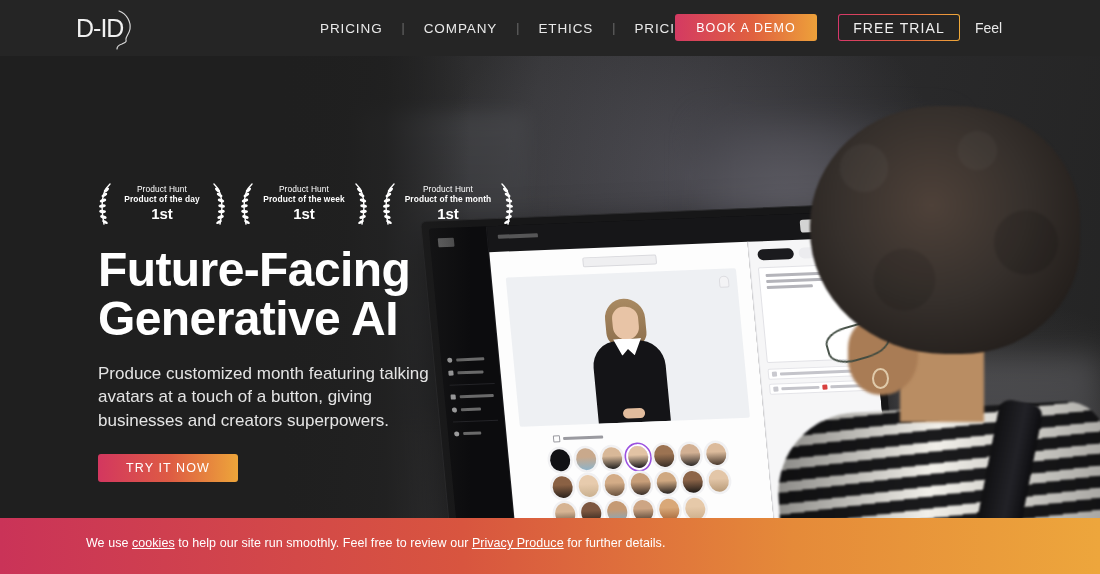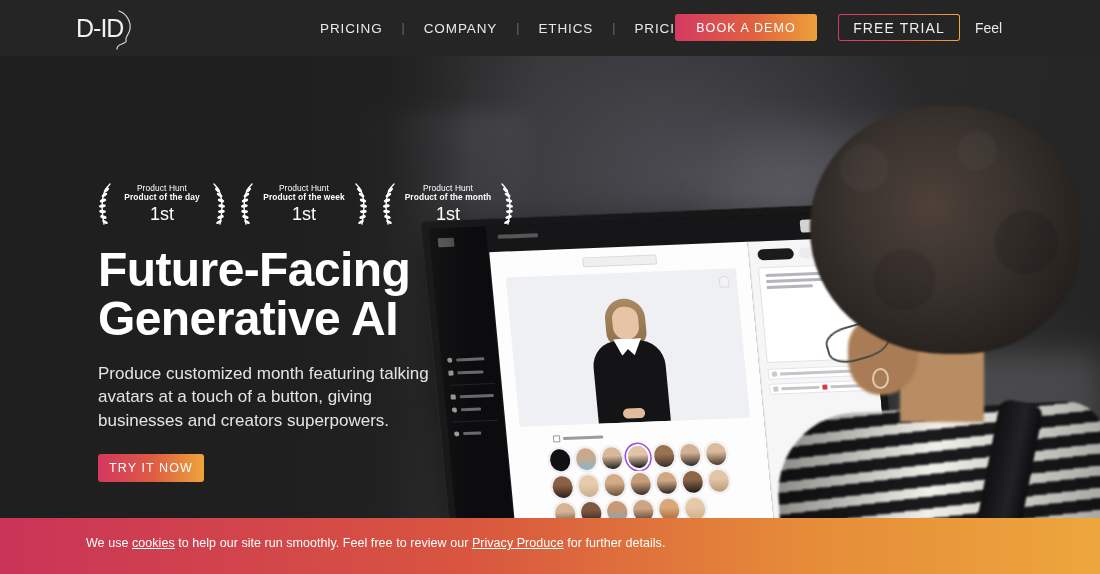--- a/index.html
+++ b/index.html
@@ -191,34 +191,34 @@
   .hero-content { position:absolute; left:98px; top:124px; width:430px; z-index:20; }
   .badges { display:flex; gap:14px; margin-bottom:18px; }
   .badge { position:relative; width:128px; height:48px; display:flex; align-items:center; justify-content:center; }
   .badge.wide { width:132px; }
   .laurel { position:absolute; top:2px; width:14px; height:44px; color:#fff; }
   .laurel.l { left:0; }
   .laurel.r { right:0; }
   .badge-txt { text-align:center; line-height:1.12; }
   .badge-txt .t1 { font-size:8.4px; font-weight:normal; color:#fff; letter-spacing:.1px; white-space:nowrap; }
   .badge-txt .t2 { font-size:8.4px; font-weight:bold; color:#fff; letter-spacing:.1px; white-space:nowrap; }
-  .badge-txt .rank { font-size:18px; font-weight:normal; color:#fff; margin-top:2px; }
+  .badge-txt .rank { font-size:15px; font-weight:bold; color:#fff; margin-top:2px; }
 
   h1.headline {
     font-size:48px; line-height:1.02; font-weight:bold; color:#fff;
     letter-spacing:-.6px; margin-bottom:18px;
   }
   h1.headline span { display:block; }
   .subhead {
     font-size:17px; line-height:1.38; color:#e4e4e4; font-weight:400;
     width:335px; margin-bottom:22px;
   }
   .btn-try {
     display:flex; align-items:center; justify-content:center;
-    width:106px; height:28px; border:none; border-radius:3px; cursor:pointer;
+    width:140px; height:28px; border:none; border-radius:3px; cursor:pointer;
     background:linear-gradient(90deg,#d3375f 0%,#de5c43 52%,#eda53a 100%);
     color:#fff; font-size:12.5px; letter-spacing:1.1px;
     font-family:"Liberation Sans", sans-serif;
   }
 
   
   .cookie {
     position:absolute; left:0; bottom:0; width:1100px; height:56px; z-index:60;
     background:linear-gradient(90deg,#ca3358 0%,#d8553f 42%,#e58a39 72%,#eda63c 100%);
     display:flex; align-items:center;

